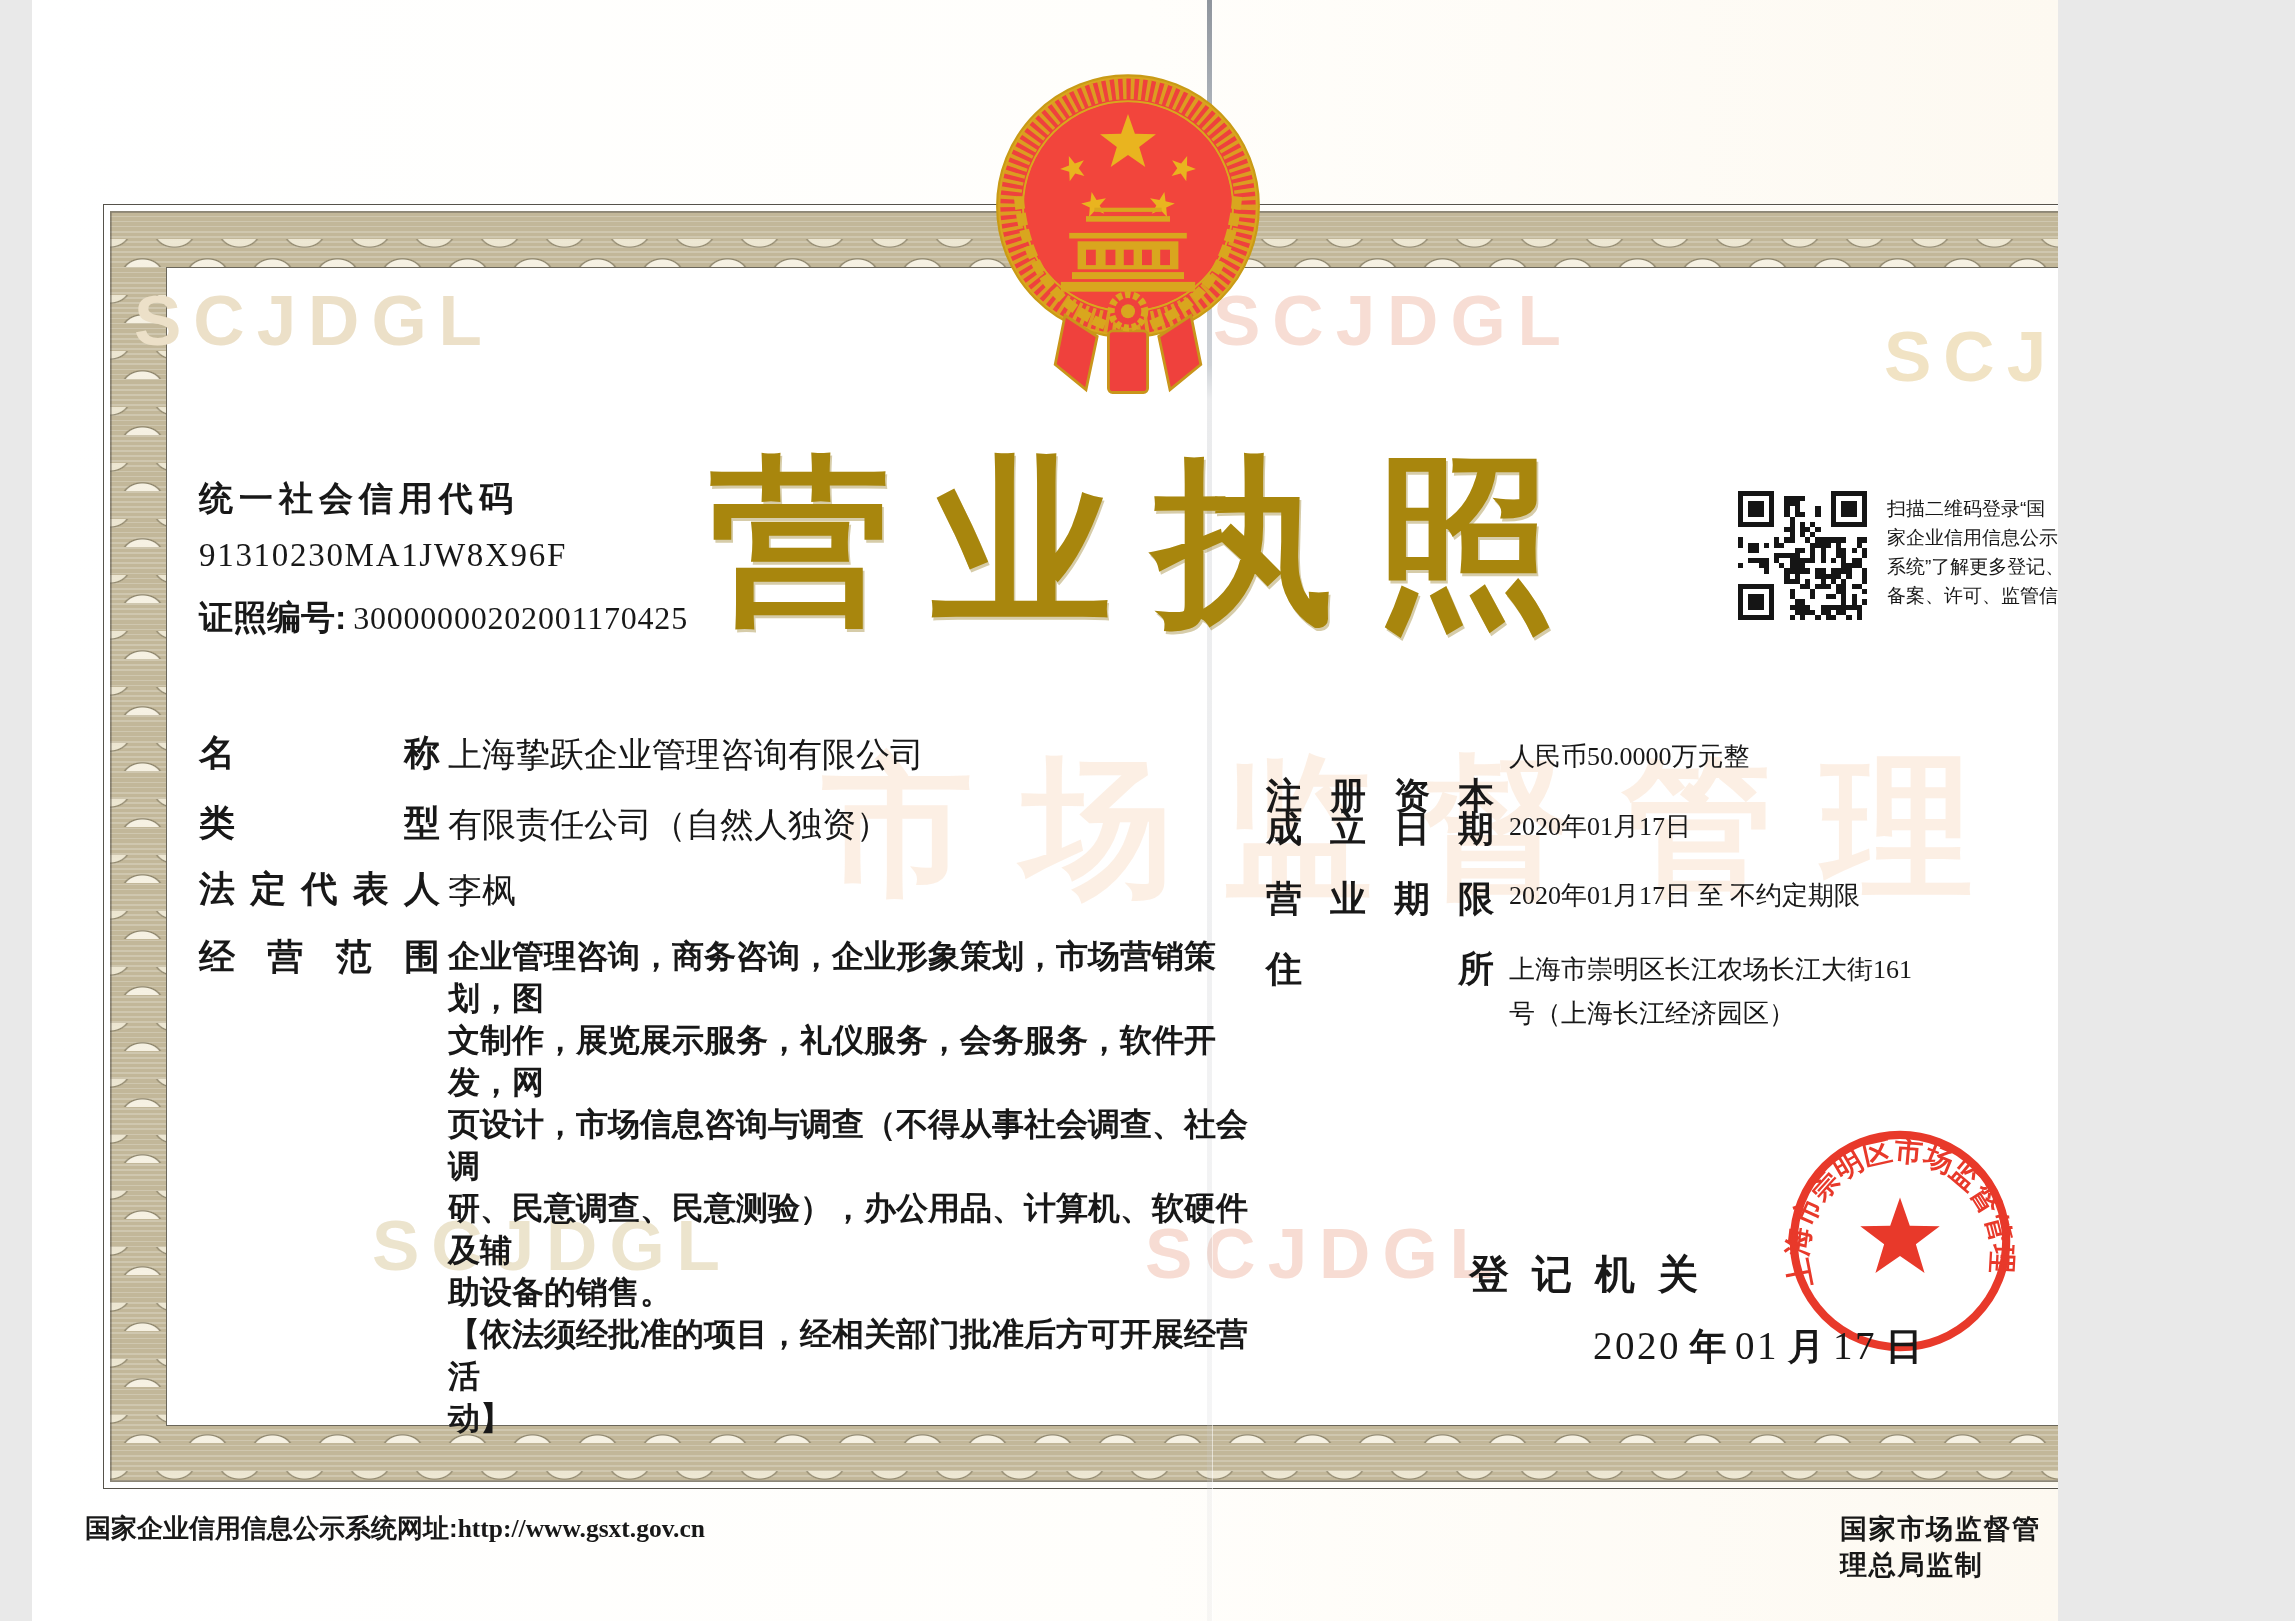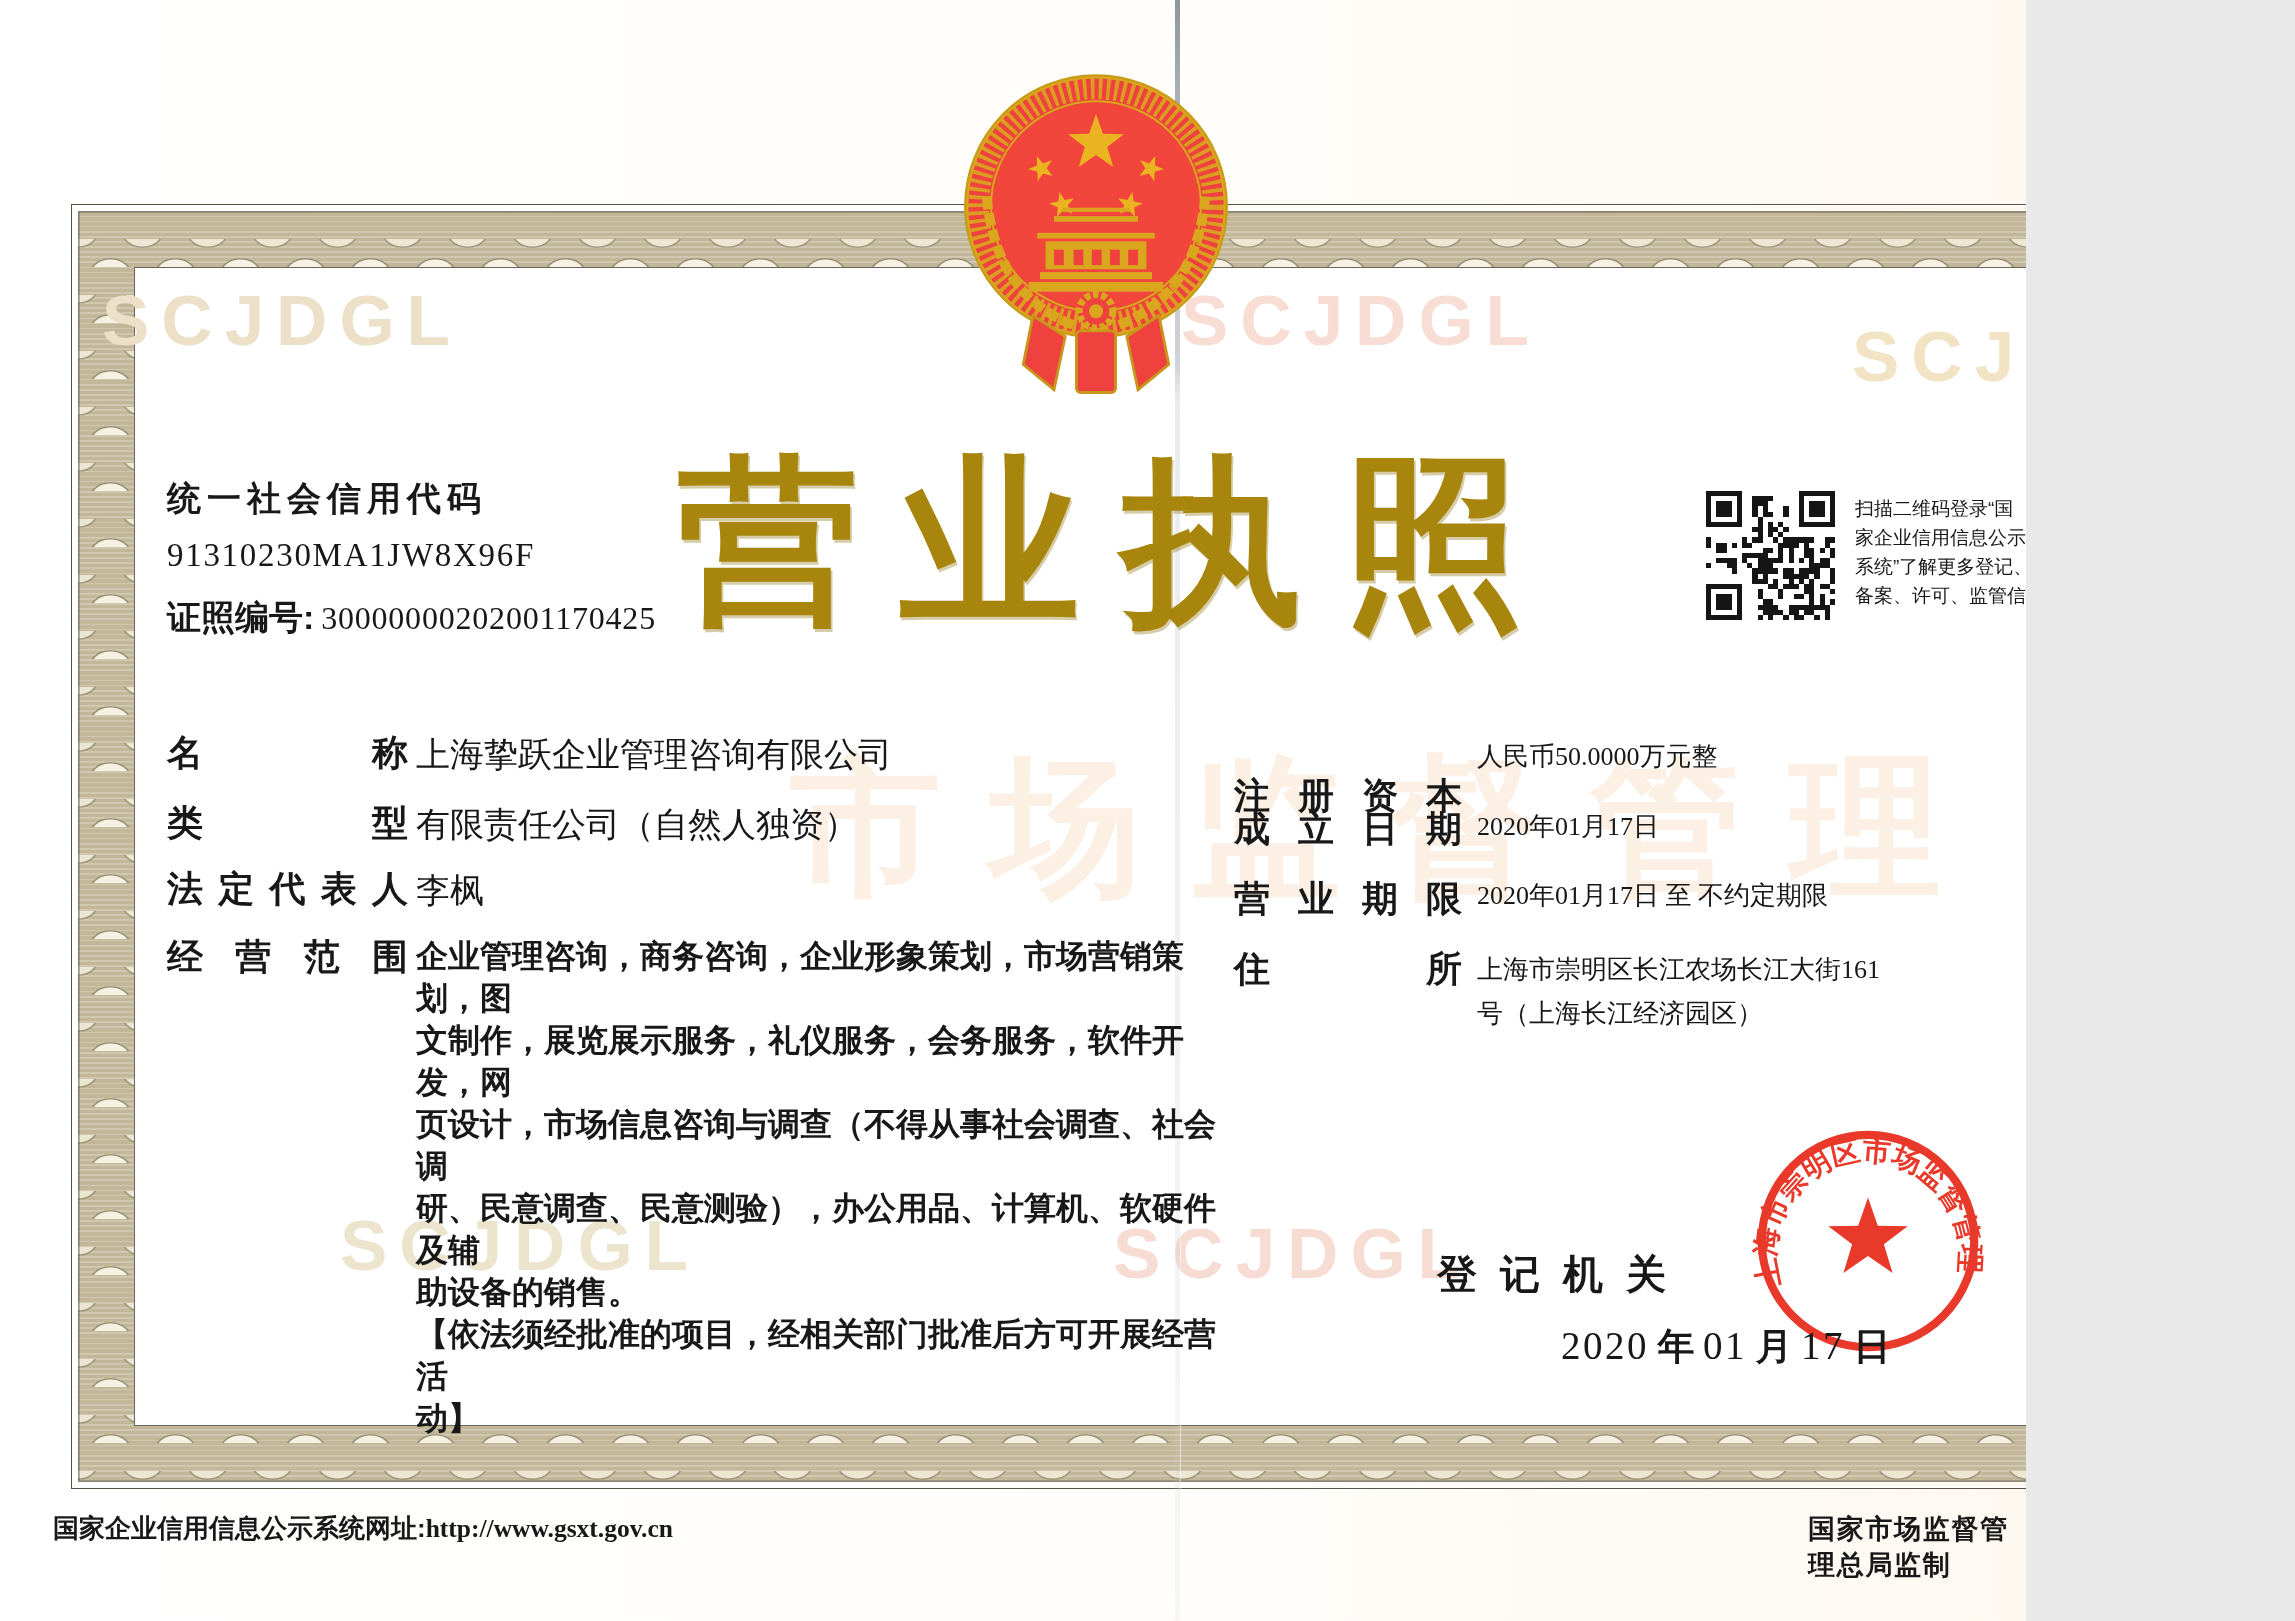--- a/index.html
+++ b/index.html
@@ -1,19 +1,19 @@
 <!DOCTYPE html>
 <html style="font-size:13.6px"><head>
 <meta charset="utf-8">
 <style>
   html,body{margin:0;padding:0;background:#e9e9e9;}
   .page{
     position:relative; width:2026px; height:1622px; overflow:hidden;
     background:linear-gradient(90deg,#ffffff 0%,#fffefb 55%,#fdf9f1 100%);
-    font-family:"Liberation Sans", sans-serif; color:#181818;
+    font-family:"Liberation Sans", sans-serif; color:#181818;margin-left:32px;
   }
   .abs{position:absolute;}
   
   .fold{
     left:1175px; top:0; width:5.1px; height:100%; z-index:4; pointer-events:none;
     background:linear-gradient(to bottom,
       #8f959d 0px,#b9bfc6 153px,#cfd3d8 365px,
       rgba(195,198,203,.35) 399px, rgba(205,206,210,.16) 100%);
     box-shadow:0.8px 0 0 rgba(255,255,255,.7);
   }

